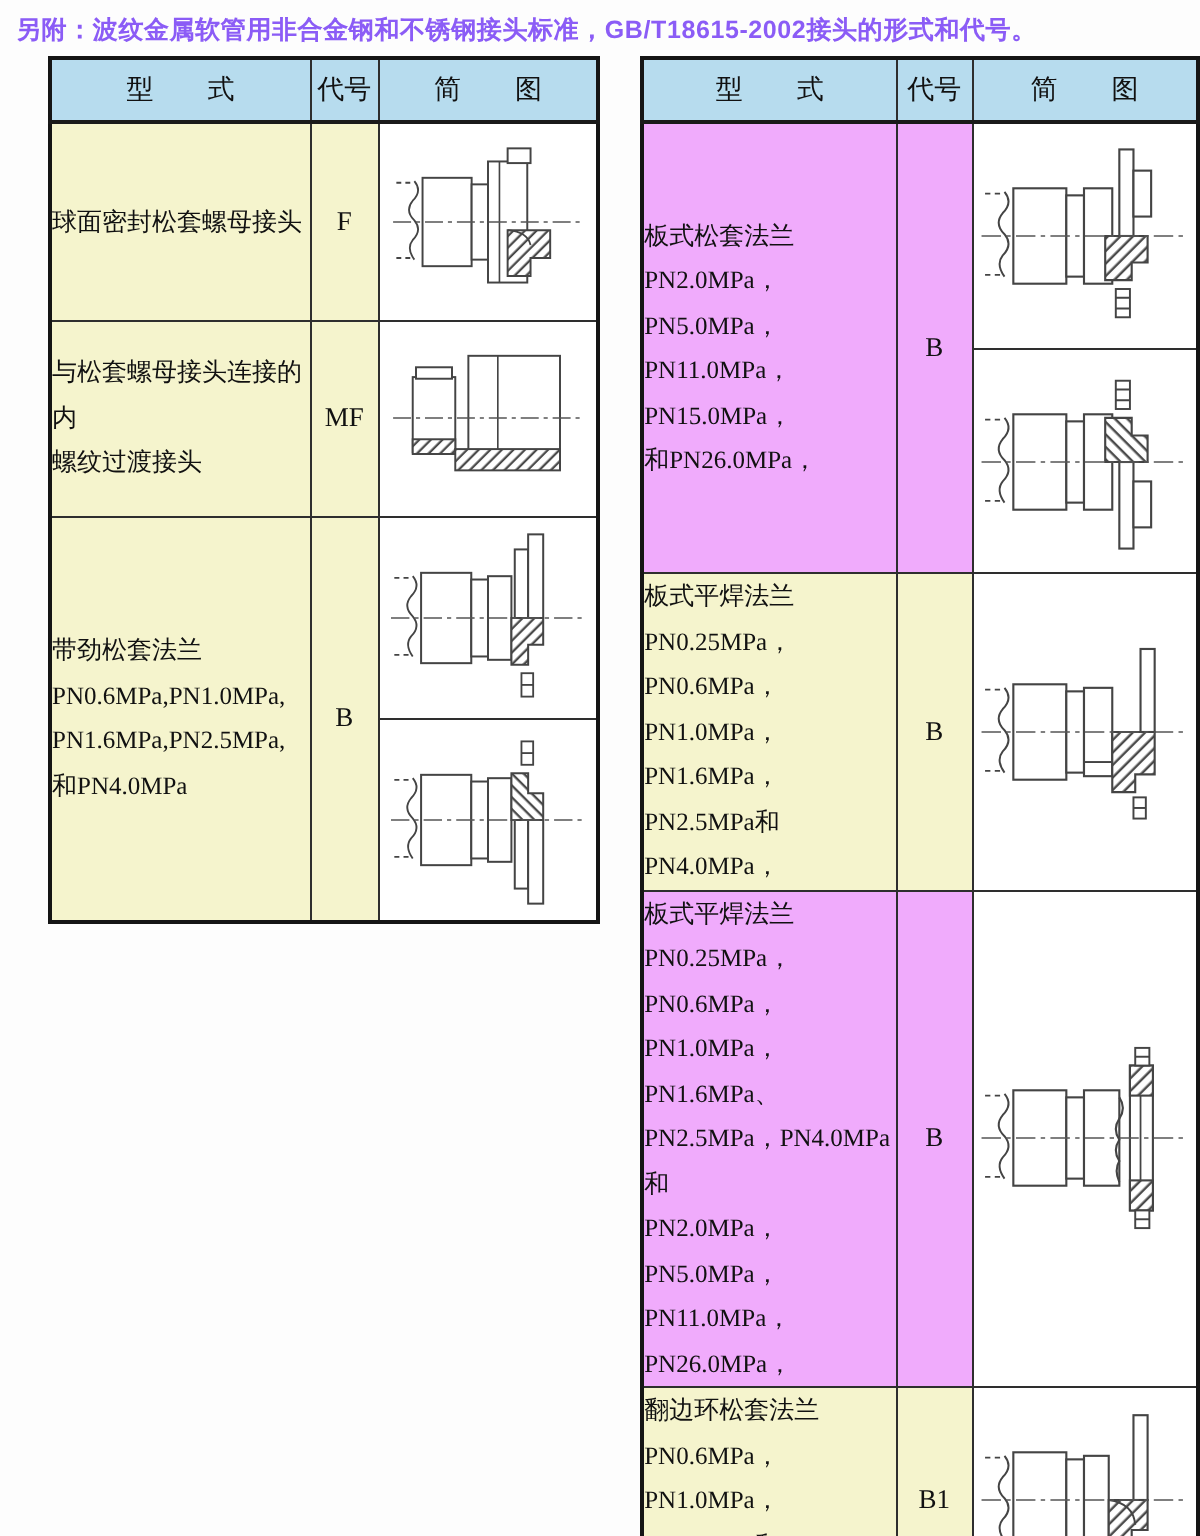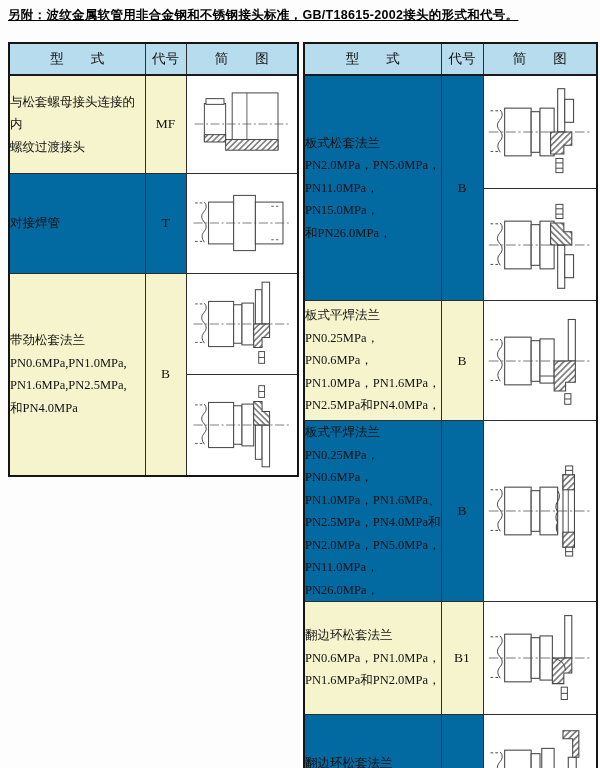--- a/index.html
+++ b/index.html
@@ -1,19 +1,19 @@
 <!DOCTYPE html>
 <html><head>
 <meta charset="utf-8">
 <style>
   html,body{margin:0;padding:0;}
   body{width:600px;height:768px;background:#fdfdfd;font-family:"Liberation Sans",sans-serif;overflow:hidden;}
-  .title{margin:7px 0 18px 8px;font-size:12.5px;font-weight:bold;color:#000000;letter-spacing:.3px;text-decoration:underline;}
+  .title{margin:7px 0 4px 8px;font-size:12.5px;font-weight:bold;color:#8b5cf6;letter-spacing:.3px;}
   .tables{display:flex;gap:4px;margin-left:8px;align-items:flex-start;}
-  table.ft{border-collapse:collapse;table-layout:fixed;border:2px solid #151515;background:#0369a1;}
+  table.ft{border-collapse:collapse;table-layout:fixed;border:2px solid #151515;background:#f0abfc;margin-left:16px;}
   table.ft td{border:1px solid #2e2e2e;padding:0;vertical-align:middle;}
   tr.hd td{background:#b7dcee;text-align:center;font-family:"Liberation Serif","DejaVu Serif",serif;
            font-size:13.5px;color:#111;border-bottom:2px solid #1a1a1a;}
   td.type{font-family:"Liberation Serif","DejaVu Serif",serif;font-size:12.5px;color:#111;
           padding:4px 4px 4px 10px;white-space:pre-line;line-height:1.8;}
   td.code{text-align:center;font-family:"Liberation Serif","DejaVu Serif",serif;font-size:13.5px;color:#111;}
   td.diag{background:#fff;text-align:center;}
   tr.hl td.type, tr.hl td.code{background:#f5f4cd;}
   .sub{display:flex;align-items:center;justify-content:center;}
   .sub + .sub{border-top:1px solid #2e2e2e;}
@@ -53,20 +53,38 @@
         <col style="width:112px">
       </colgroup>
     <tbody>
         <tr class="hd" style="height:32px">
       <td>型　　式</td>
       <td>代号</td>
       <td>简　　图</td>
     </tr>
 
 
+    <tr class="hl" style="height:99px">
+      <td class="type">球面密封松套螺母接头</td>
+      <td class="code">F</td>
+      <td class="diag">
+        <svg class="dg" width="104" height="90" viewBox="0 0 120 110">
+          <use href="#ghose"></use>
+              <use href="#gbody"></use>
+          <g stroke="#444" fill="#fff" stroke-width="1.2">
+            <rect x="60" y="18" width="24" height="74"></rect>
+                <path d="M67 18 V92" stroke-width="1"></path>
+            <rect x="72" y="10" width="14" height="9"></rect>
+          </g>
+          <path d="M72 60 h26 v17 h-12 v11 h-14 z" fill="url(#hz)" stroke="#444" stroke-width="1.2"></path>
+          <path d="M72 60 q12 1 14 9" fill="none" stroke="#444" stroke-width="1.1"></path>
+          <use href="#gcl"></use>
+        </svg>
+      </td>
+    </tr>
 
 
     <tr class="hl" style="height:98px">
       <td class="type">与松套螺母接头连接的内
 螺纹过渡接头</td>
       <td class="code">MF</td>
       <td class="diag">
         <svg class="dg" width="104" height="90" viewBox="0 0 120 110">
           <g stroke="#444" fill="#fff" stroke-width="1.2">
             <rect x="14" y="30" width="26" height="46"></rect>
@@ -74,36 +92,20 @@
             <rect x="48" y="17" width="56" height="69"></rect>
             <path d="M66 17 V86" stroke-width="1"></path>
           </g>
           <rect x="14" y="68" width="26" height="9" fill="url(#hz)" stroke="#444" stroke-width="1.2"></rect>
           <rect x="40" y="74" width="64" height="13" fill="url(#hz)" stroke="#444" stroke-width="1.2"></rect>
           <use href="#gcl"></use>
         </svg>
       </td>
     </tr>
 
-    <tr style="height:100px">
-      <td class="type">对接焊管</td>
-      <td class="code">T</td>
-      <td class="diag">
-        <svg class="dg" width="104" height="92" viewBox="0 0 120 110">
-          <use href="#ghose"></use>
-          <g stroke="#444" fill="#fff" stroke-width="1.2">
-            <rect x="20" y="30" width="30" height="50"></rect>
-            <rect x="50" y="22" width="26" height="66"></rect>
-            <rect x="76" y="30" width="33" height="50"></rect>
-          </g>
-          <path d="M95 35 h11 M95 75 h11" stroke="#444" stroke-width="1" stroke-dasharray="3 2.5" fill="none"></path>
-          <use href="#gcl"></use>
-        </svg>
-      </td>
-    </tr>
 
     <tr class="hl" style="height:202px">
       <td class="type">带劲松套法兰
 PN0.6MPa,PN1.0MPa,
 PN1.6MPa,PN2.5MPa,
 和PN4.0MPa</td>
       <td class="code">B</td>
       <td class="diag">
         <div class="sub" style="height:100px">
           <svg class="dg" width="104" height="92" viewBox="0 0 120 110">

